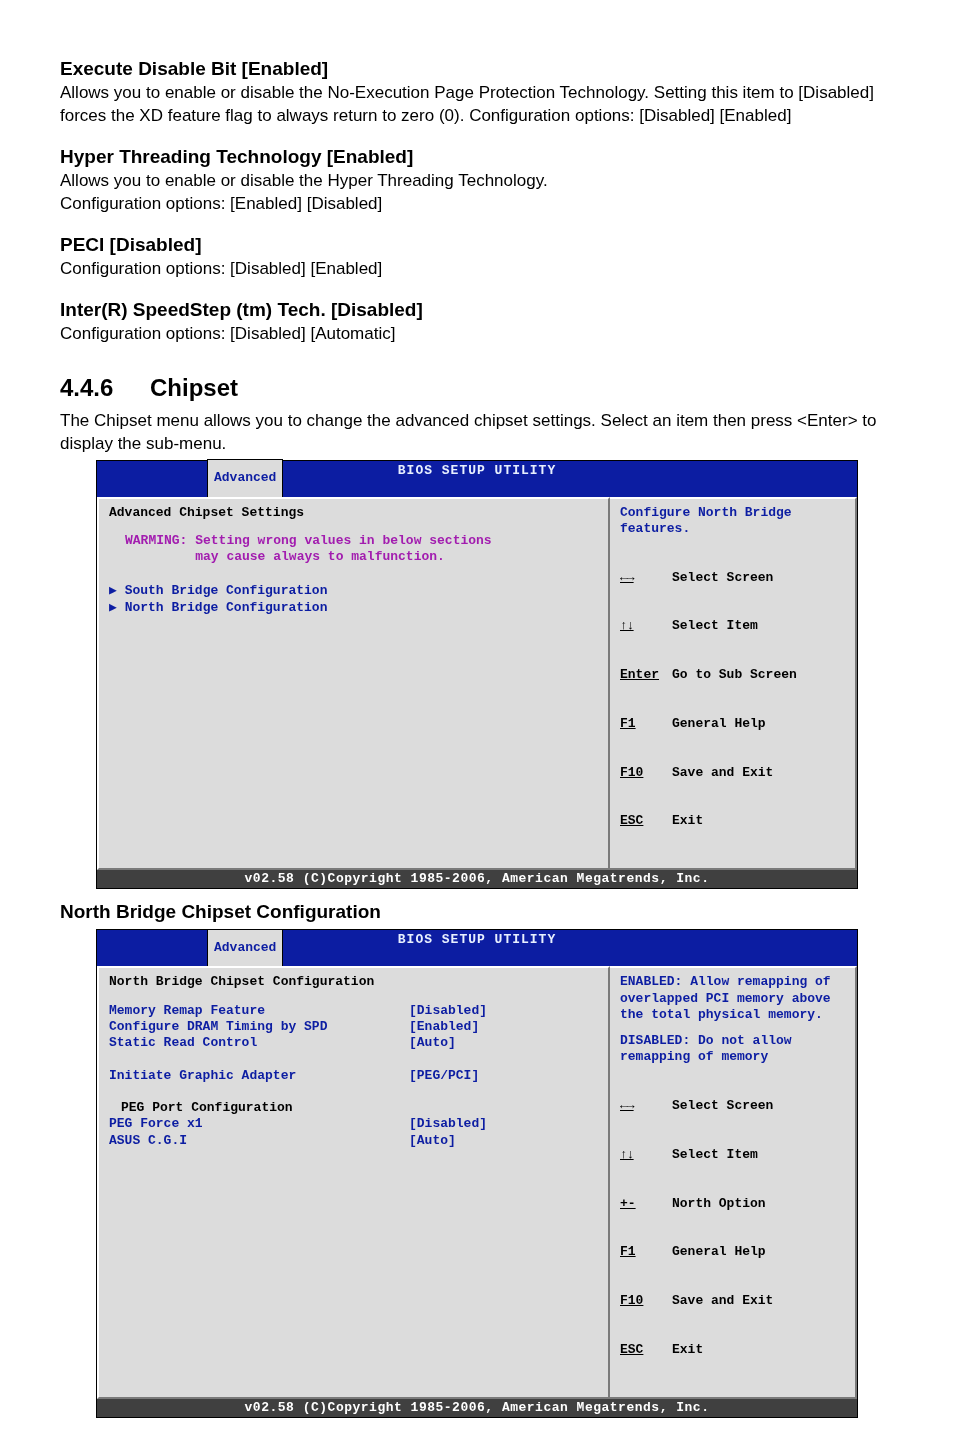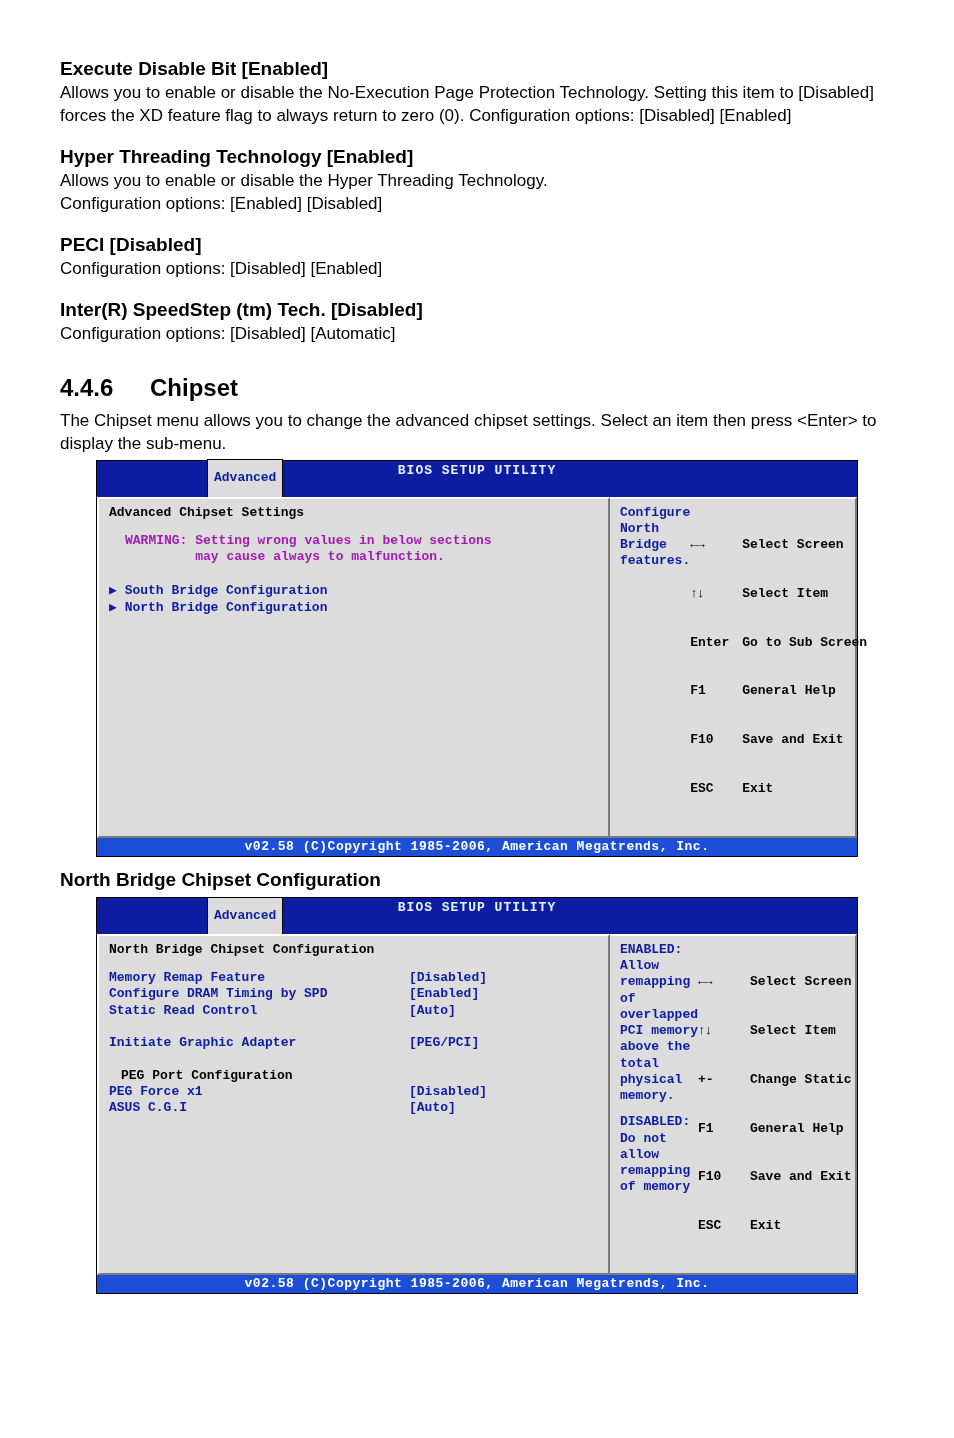--- a/index.html
+++ b/index.html
@@ -79,45 +79,46 @@
     padding: 6px 10px;
     min-height: 190px;
   }
   .bios .right {
     width: 225px;
     border: 2px solid #7a7a7a;
     border-top: 2px solid #fff;
     border-left: none;
     padding: 6px 10px;
     display: flex;
+    flex-direction: column;
     justify-content: space-between;
   }
   .bios .right.short { 
   }
   .bios .left .hdr { color:#000; margin-bottom:6px; }
   .bios .left .warn { color:#a21caf; margin-left:16px; }
   .bios .left .row { display:flex; }
   .bios .left .row .lbl { width: 300px; color:#0c1da2; }
   .bios .left .row .val { color:#0c1da2; }
   .bios .left .row.black .lbl, .bios .left .row.black .val { color:#000;padding-left:12px; }
   .bios .left .submenu { color:#0c1da2; }
   .bios .left .submenu .tri { color:#0c1da2; }
   .bios .right .help { color:#0c1da2; }
   .bios .right .nav { color:#000; white-space:pre; }
   .bios .right .nav .arrow-lr::before{content:"←→";letter-spacing:-1px;}
   .bios .right .nav .arrow-ud::before{content:"↑↓";letter-spacing:-1px;}
   .bios .bottombar {
-    background: #1d4ed8;
+    background: #404040;
     color: #fff;
     text-align: center;
     padding: 1px 0;
     letter-spacing: 0.5px;
   }
   .navline { display:flex; }
-  .navline .key { width: 52px; }
+  .navline .key { width: 52px; text-decoration: underline; }
 </style>
 </head>
 <body>
 
 <h3 class="option-heading">Execute Disable Bit [Enabled]</h3>
 <p class="desc">Allows you to enable or disable the No-Execution Page Protection Technology. Setting this item to [Disabled] forces the XD feature flag to always return to zero (0). Configuration options: [Disabled] [Enabled]</p>
 
 <h3 class="option-heading">Hyper Threading Technology [Enabled]</h3>
 <p class="desc" style="white-space:pre-line">Allows you to enable or disable the Hyper Threading Technology.
 Configuration options: [Enabled] [Disabled]</p>
@@ -211,21 +212,21 @@
     </div>
     <div class="right short">
       <div>
         <div class="help">ENABLED: Allow remapping of overlapped PCI memory above the total physical memory.</div>
         <div style="height:10px"></div>
         <div class="help">DISABLED: Do not allow remapping of memory</div>
       </div>
       <div class="nav">
         <div class="navline"><span class="key"><span class="arrow-lr"></span></span><span>Select Screen</span></div>
         <div class="navline"><span class="key"><span class="arrow-ud"></span></span><span>Select Item</span></div>
-        <div class="navline"><span class="key">+-</span><span>Change Static</span></div>
+        <div class="navline"><span class="key">+-</span><span>North Option</span></div>
         <div class="navline"><span class="key">F1</span><span>General Help</span></div>
         <div class="navline"><span class="key">F10</span><span>Save and Exit</span></div>
         <div class="navline"><span class="key">ESC</span><span>Exit</span></div>
       </div>
     </div>
   </div>
   <div class="bottombar">v02.58 (C)Copyright 1985-2006, American Megatrends, Inc.</div>
 </div>
 
 </body></html>

